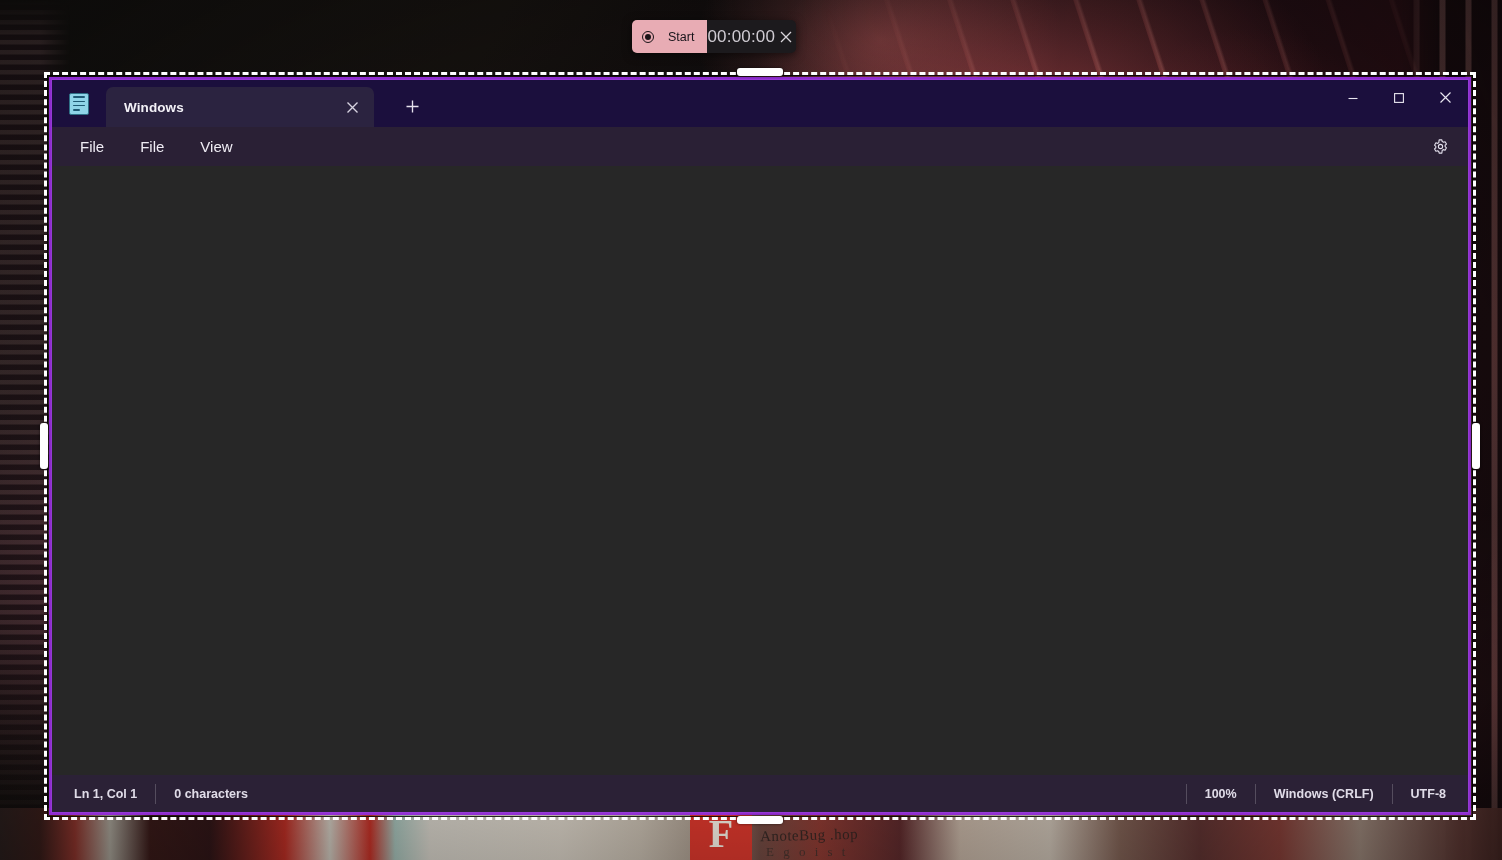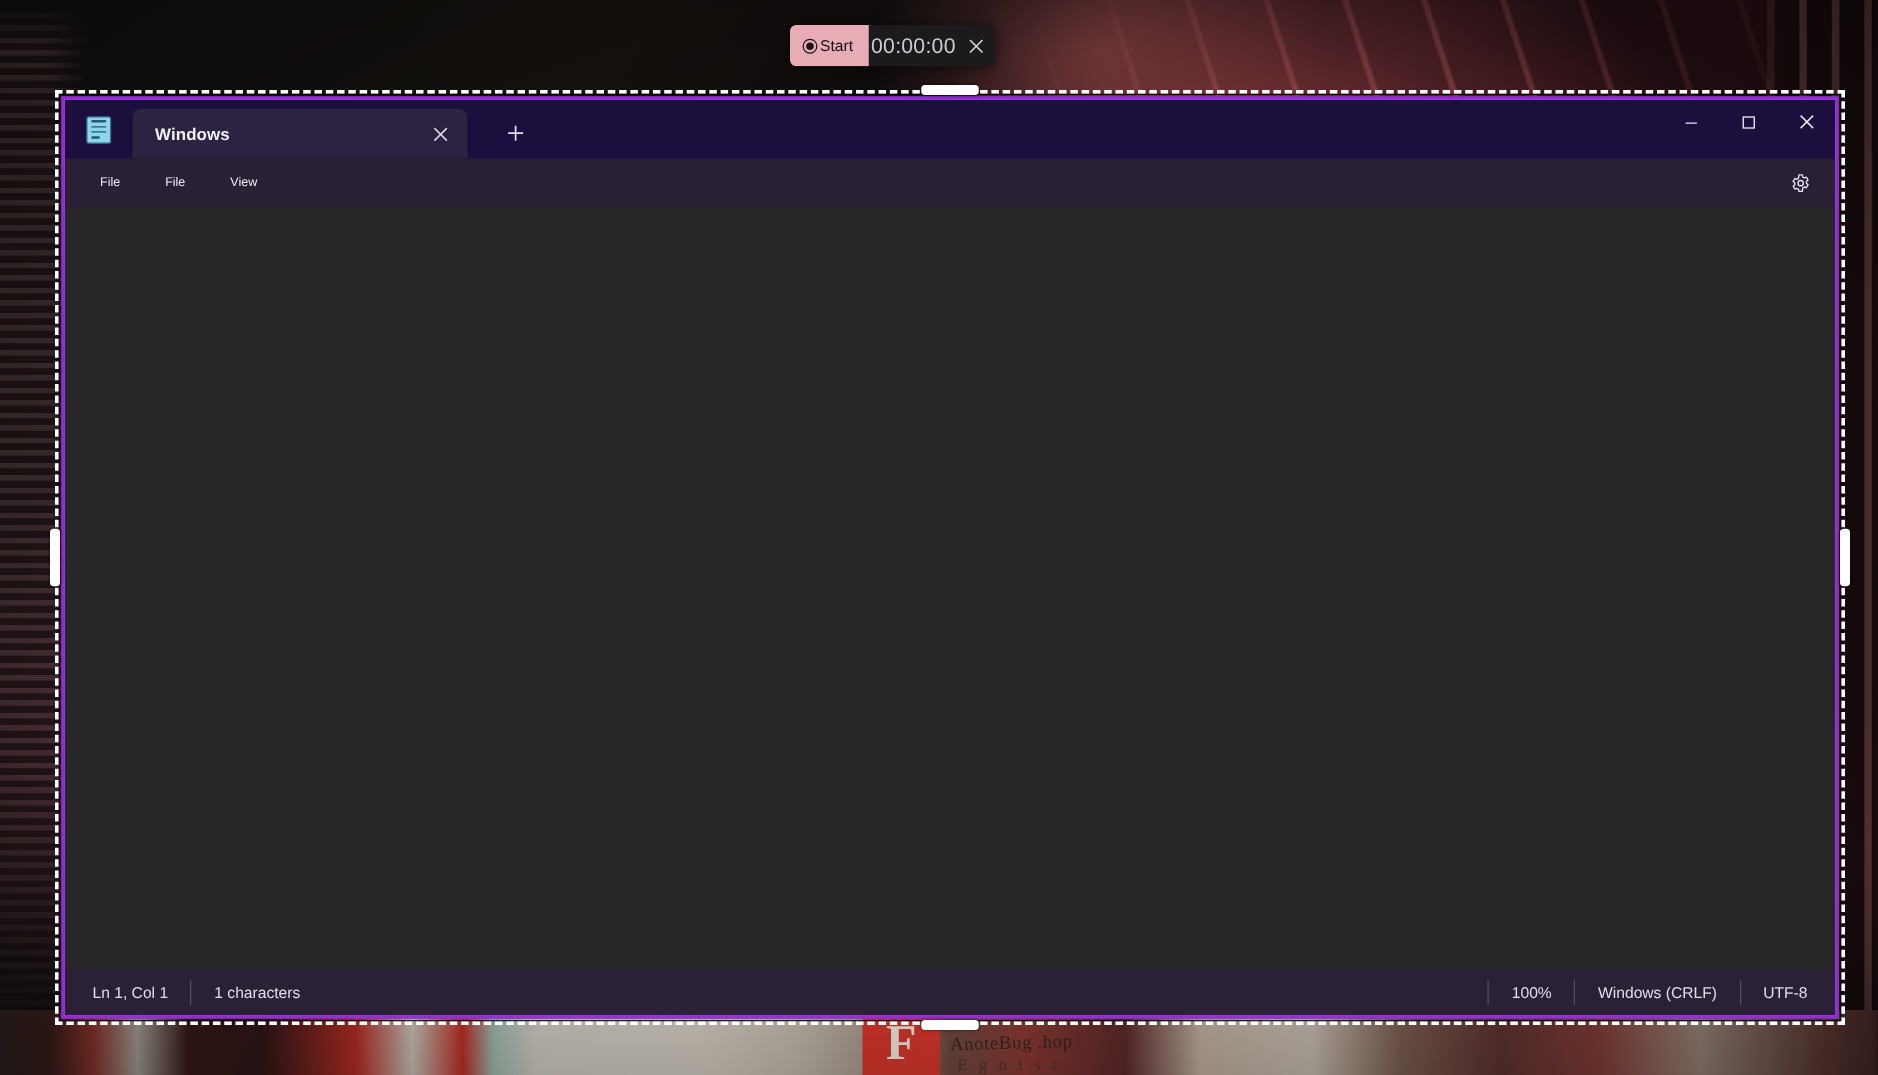--- a/index.html
+++ b/index.html
@@ -129,21 +129,21 @@
     left: 632px; top: 20px;
     width: 164px; height: 33px;
     background: #1c1a1d;
     border-radius: 5px;
     display: flex;
     align-items: center;
     box-shadow: 0 2px 10px rgba(0,0,0,.55);
     overflow: hidden;
   }
   #rec-start {
-    display: flex; align-items: center; gap: 2px;
+    display: flex; align-items: center; gap: 14px;
     height: 33px;
     padding: 0 13px 0 10px;
     background: #e8acb4;
     border: none;
     cursor: pointer;
     font-family: "Liberation Sans", sans-serif;
     font-size: 12.5px;
     color: #18141a;
   }
   .rec-dot {
@@ -326,21 +326,21 @@
     height: 39px;
     background: #2a2035;
     display: flex;
     align-items: center;
     padding-left: 10px;
     flex: 0 0 auto;
     position: relative;
   }
   .menu-item {
     padding: 6px 18px;
-    font-size: 10px;
+    font-size: 15px;
     color: #efecf4;
     border-radius: 4px;
     cursor: pointer;
     line-height: 1;
     background: transparent;
     border: none;
     font-family: "Liberation Sans", sans-serif;
   }
   #settings-btn {
     position: absolute;
@@ -388,20 +388,21 @@
     font-size: 12.5px;
     color: #e0dce8;
     padding: 0 4px;
   }
   .sb-cell {
     padding: 0 18px;
     height: 20px;
     display: flex; align-items: center;
     white-space: nowrap;
     cursor: default;
+    font-weight: bold;
   }
   .sb-cell.sep { border-left: 1px solid rgba(255,255,255,.20); }
   .sb-cell.clickable { cursor: pointer; }
   .sb-spacer { flex: 1 1 auto; }
 </style>
 </head>
 <body>
 
 <div id="desktop">
   <div class="wp-layer wp-base"></div>
@@ -503,20 +504,20 @@
       </svg>
     </button>
   </div>
 
   <div id="editor">
     <textarea id="editor-textarea" spellcheck="false" placeholder="" style=""></textarea>
   </div>
 
   <div id="statusbar">
     <div class="sb-cell">Ln 1, Col 1</div>
-    <div class="sb-cell sep">1 characters</div>
+    <div class="sb-cell sep">0 characters</div>
     <div class="sb-spacer"></div>
     <div class="sb-cell sep clickable">100%</div>
     <div class="sb-cell sep clickable">Windows (CRLF)</div>
     <div class="sb-cell sep clickable">UTF-8</div>
   </div>
 
 </div>
 
 </body></html>

